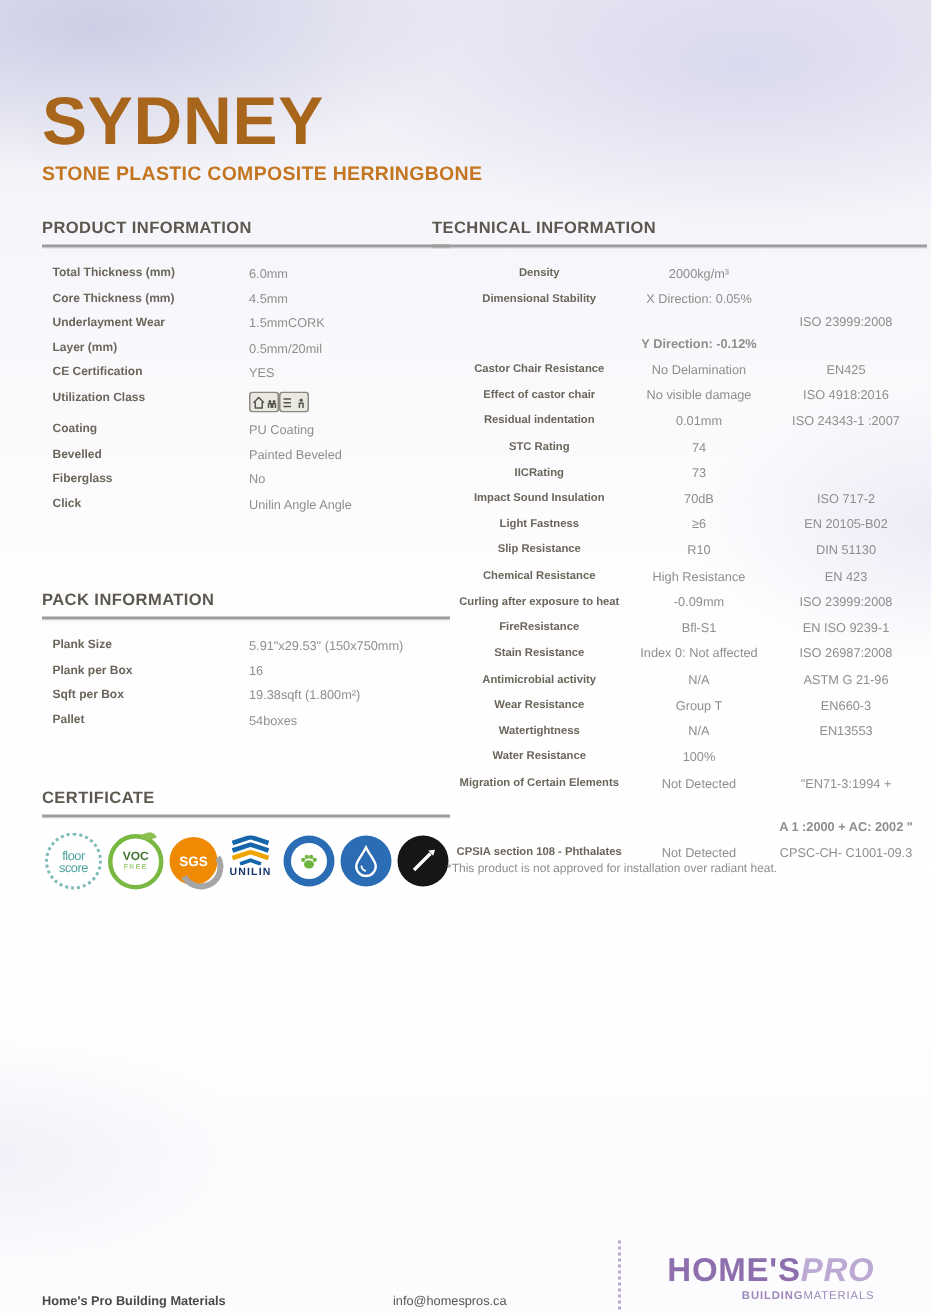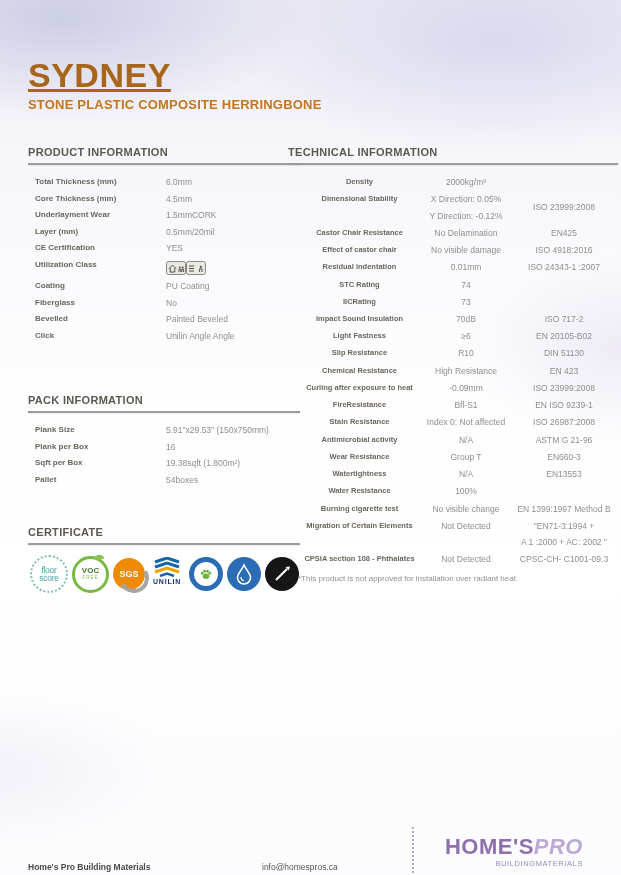--- a/index.html
+++ b/index.html
@@ -8,41 +8,41 @@
     font-family:"Liberation Sans",sans-serif;color:#6b655b;
     background:
       radial-gradient(55% 16% at 10% 2%, rgba(183,187,219,.60), rgba(183,187,219,0) 72%),
       radial-gradient(60% 18% at 80% 5%, rgba(198,198,230,.50), rgba(198,198,230,0) 70%),
       radial-gradient(35% 14% at 101% 40%, rgba(206,196,229,.32), rgba(206,196,229,0) 75%),
       radial-gradient(40% 12% at -2% 88%, rgba(210,202,232,.25), rgba(210,202,232,0) 75%),
       linear-gradient(180deg,#ebeaf4 0%,#f6f5fa 16%,#fdfdfe 42%,#ffffff 66%,#fcfbfd 100%);
   }
   
   .hdr{position:absolute;left:28px;top:58px;}
-  .title{margin:0;font-size:34px;font-weight:700;letter-spacing:.5px;color:#a8661d;line-height:1;text-decoration:underline;}
+  .title{margin:0;font-size:45px;font-weight:700;letter-spacing:.5px;color:#a8661d;line-height:1;}
   .subtitle{margin:6px 0 0;font-size:13px;font-weight:700;letter-spacing:.2px;color:#c3761f;line-height:1;}
   
   .section-title{
     margin:0;font-size:11px;font-weight:700;letter-spacing:.3px;color:#5c574f;
     padding-bottom:5px;border-bottom:2px solid #9c9c9c;box-shadow:0 1px 0 rgba(0,0,0,.06);
   }
   .sec{position:absolute;}
   #sec-product{left:28px;top:146px;width:272px;}
   #sec-technical{left:288px;top:146px;width:330px;}
   #sec-pack{left:28px;top:394px;width:272px;}
   #sec-certificate{left:28px;top:526px;width:272px;}
   .rows{margin-top:13px;padding-left:7px;}
   .kv-row{display:flex;align-items:flex-start;margin-bottom:7.6px;min-height:8.5px;}
   .kv-label{flex:0 0 131px;font-size:8px;font-weight:700;color:#6b655b;line-height:1.05;}
   .kv-value{font-size:8.5px;color:#8f8e8c;line-height:1.05;}
   #sec-technical .rows{padding-left:9px;}
   .ti-row{display:grid;grid-template-columns:125px 86px 1fr;column-gap:1px;margin-bottom:7.9px;align-items:start;text-align:center;}
   .ti-label{font-size:7.5px;font-weight:700;color:#6b655b;line-height:1.1;}
   .ti-value,.ti-std{font-size:8.5px;color:#8f8e8c;line-height:1.1;}
-  .line2{margin-top:7px;}
+  .line2{margin-top:20px;font-weight:bold;}
   .ti-std.centered{align-self:center;}
   .badges{display:inline-flex;gap:2px;}
   
   .logos{display:flex;align-items:center;gap:4px;margin-top:10px;padding-left:2px;}
   .logo{position:relative;width:34px;height:34px;border-radius:50%;display:flex;flex-direction:column;align-items:center;justify-content:center;flex:0 0 auto;}
   .lg-floorscore{border:2px dotted #7fbcb8;width:34px;height:34px;}
   .lg-floorscore span{font-size:8.5px;color:#4aa39e;line-height:.95;letter-spacing:-.3px;}
   .lg-voc{border:3px solid #79b942;width:31px;height:31px;background:#fff;}
   .lg-voc .voc{font-size:8px;font-weight:800;color:#41762f;line-height:1;}
   .lg-voc .free{font-size:4.5px;color:#79b942;letter-spacing:1px;line-height:1.2;}
@@ -60,21 +60,21 @@
   
   .footnote{position:absolute;left:298px;top:574px;font-size:8px;color:#8f8e8c;margin:0;}
   .footer-company{position:absolute;left:28px;top:862px;font-size:8.5px;font-weight:700;color:#4a4946;margin:0;}
   .footer-email{position:absolute;left:262px;top:862px;font-size:8.5px;color:#565554;margin:0;}
   .footer-sep{position:absolute;left:412px;top:827px;height:46px;width:0;border-left:2px dotted #b9a7d2;}
   .footer-logo{position:absolute;left:433px;top:836px;width:150px;text-align:right;}
   .logo-main{font-size:22px;font-weight:700;letter-spacing:.5px;line-height:1;}
   .logo-main .dark{color:#8d6fae;}
   .logo-main .light{color:#bcaad4;font-style:italic;}
   .logo-sub{font-size:7.5px;letter-spacing:.6px;color:#9c88ba;margin-top:2px;line-height:1;}
-  .logo-sub b{font-weight:400;}
+  .logo-sub b{font-weight:700;}
 </style>
 </head>
 <body>
 
 <div class="page">
 
   <header class="hdr">
     <h1 class="title">SYDNEY</h1>
     <h2 class="subtitle">STONE PLASTIC COMPOSITE HERRINGBONE</h2>
   </header>
@@ -118,26 +118,26 @@
               <circle cx="16.7" cy="6.6" r="1" fill="#55544d"></circle>
               <circle cx="34.8" cy="5.8" r="1.1" fill="#55544d"></circle>
             </svg>
           </span>
         </div>
         <div class="kv-row">
           <span class="kv-label">Coating</span>
           <span class="kv-value">PU Coating</span>
         </div>
         <div class="kv-row">
+          <span class="kv-label">Bevelled</span>
+          <span class="kv-value">Painted Beveled</span>
+        </div>
+        <div class="kv-row">
           <span class="kv-label">Fiberglass</span>
           <span class="kv-value">No</span>
-        </div>
-        <div class="kv-row">
-          <span class="kv-label">Bevelled</span>
-          <span class="kv-value">Painted Beveled</span>
         </div>
         <div class="kv-row">
           <span class="kv-label">Click</span>
           <span class="kv-value">Unilin Angle Angle</span>
         </div>
       </div>
   </section>
 
   <section class="sec" id="sec-technical">
     <h3 class="section-title">TECHNICAL INFORMATION</h3>
@@ -296,29 +296,20 @@
             <div>EN13553</div>
           </span>
         </div>
         <div class="ti-row">
           <span class="ti-label">Water Resistance</span>
           <span class="ti-value">
             <div>100%</div>
           </span>
           <span class="ti-std">
             <div></div>
-          </span>
-        </div>
-        <div class="ti-row">
-          <span class="ti-label">Burning cigarette test</span>
-          <span class="ti-value">
-            <div>No visible change</div>
-          </span>
-          <span class="ti-std">
-            <div>EN 1399:1997 Method B</div>
           </span>
         </div>
         <div class="ti-row">
           <span class="ti-label">Migration of Certain Elements</span>
           <span class="ti-value">
             <div>Not Detected</div>
           </span>
           <span class="ti-std">
             <div>"EN71-3:1994 +</div>
             <div class="line2">A 1 :2000 + AC: 2002 "</div>

